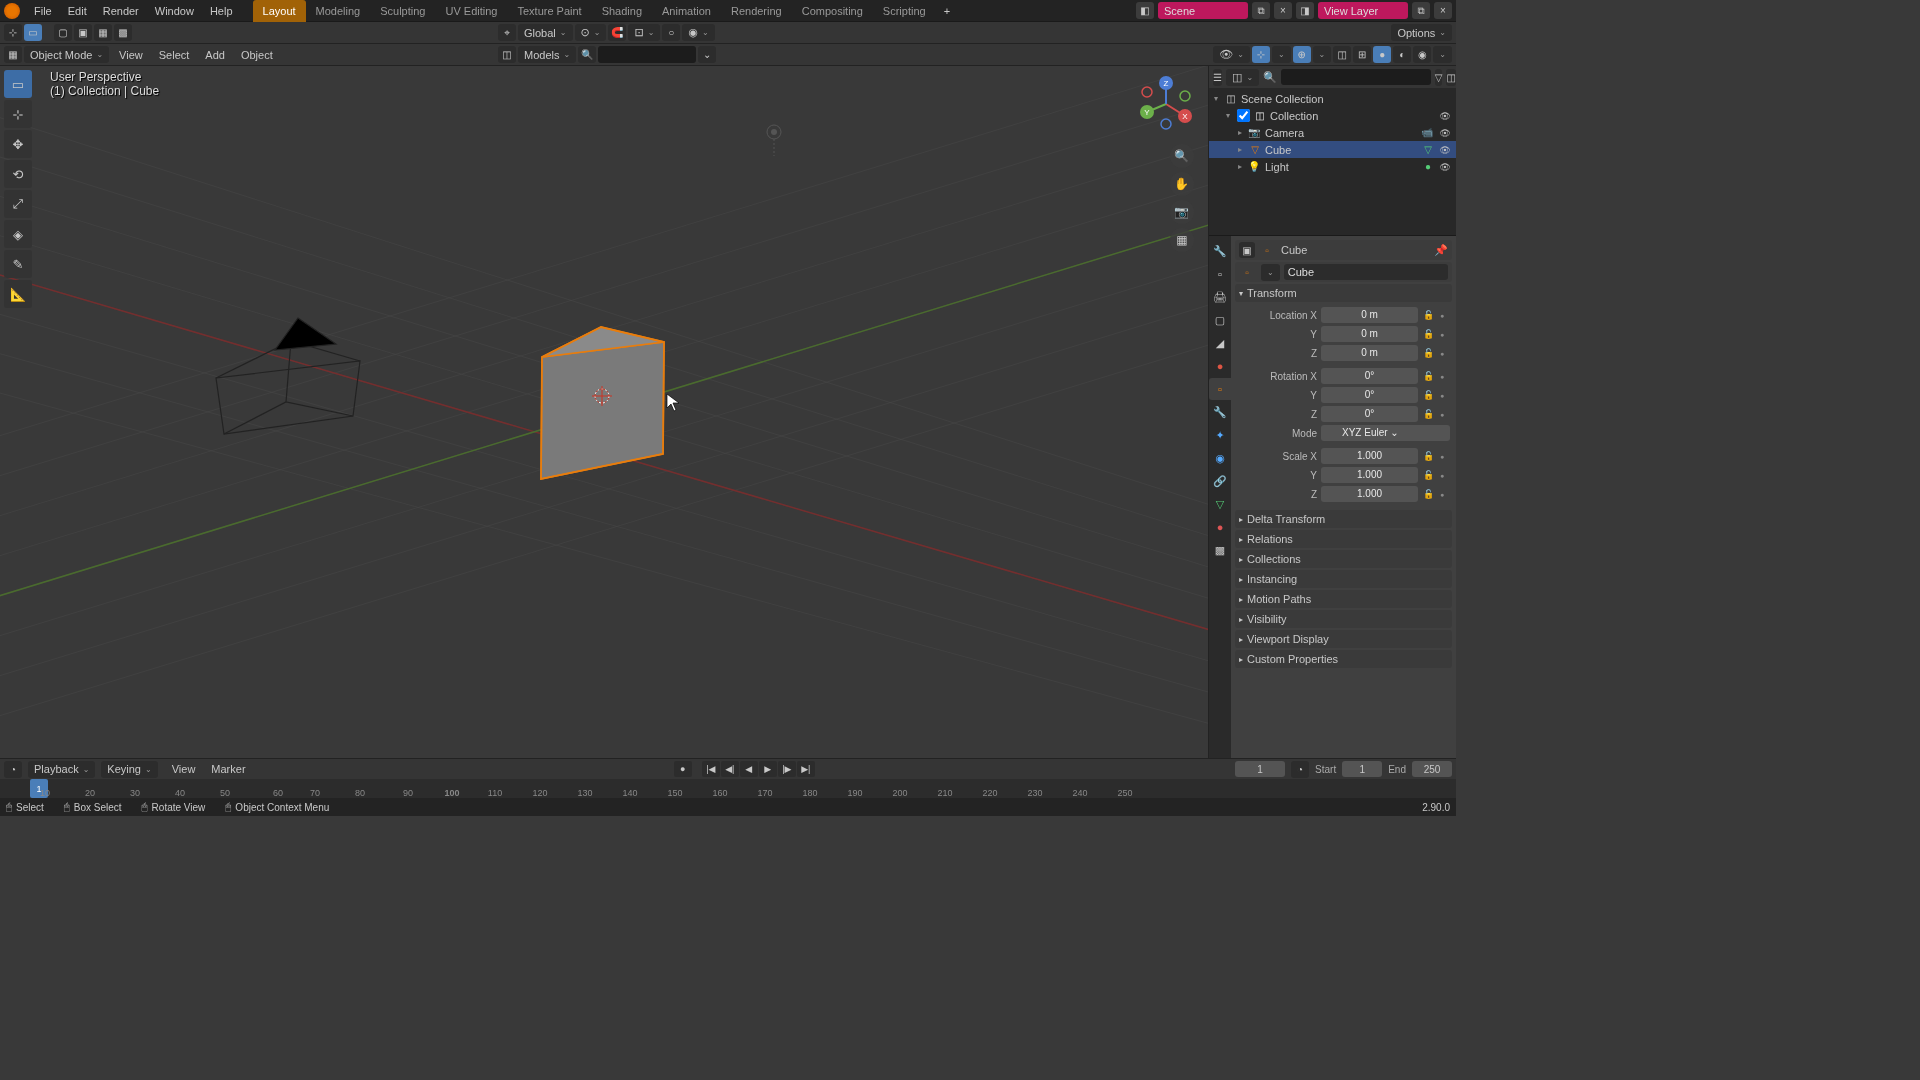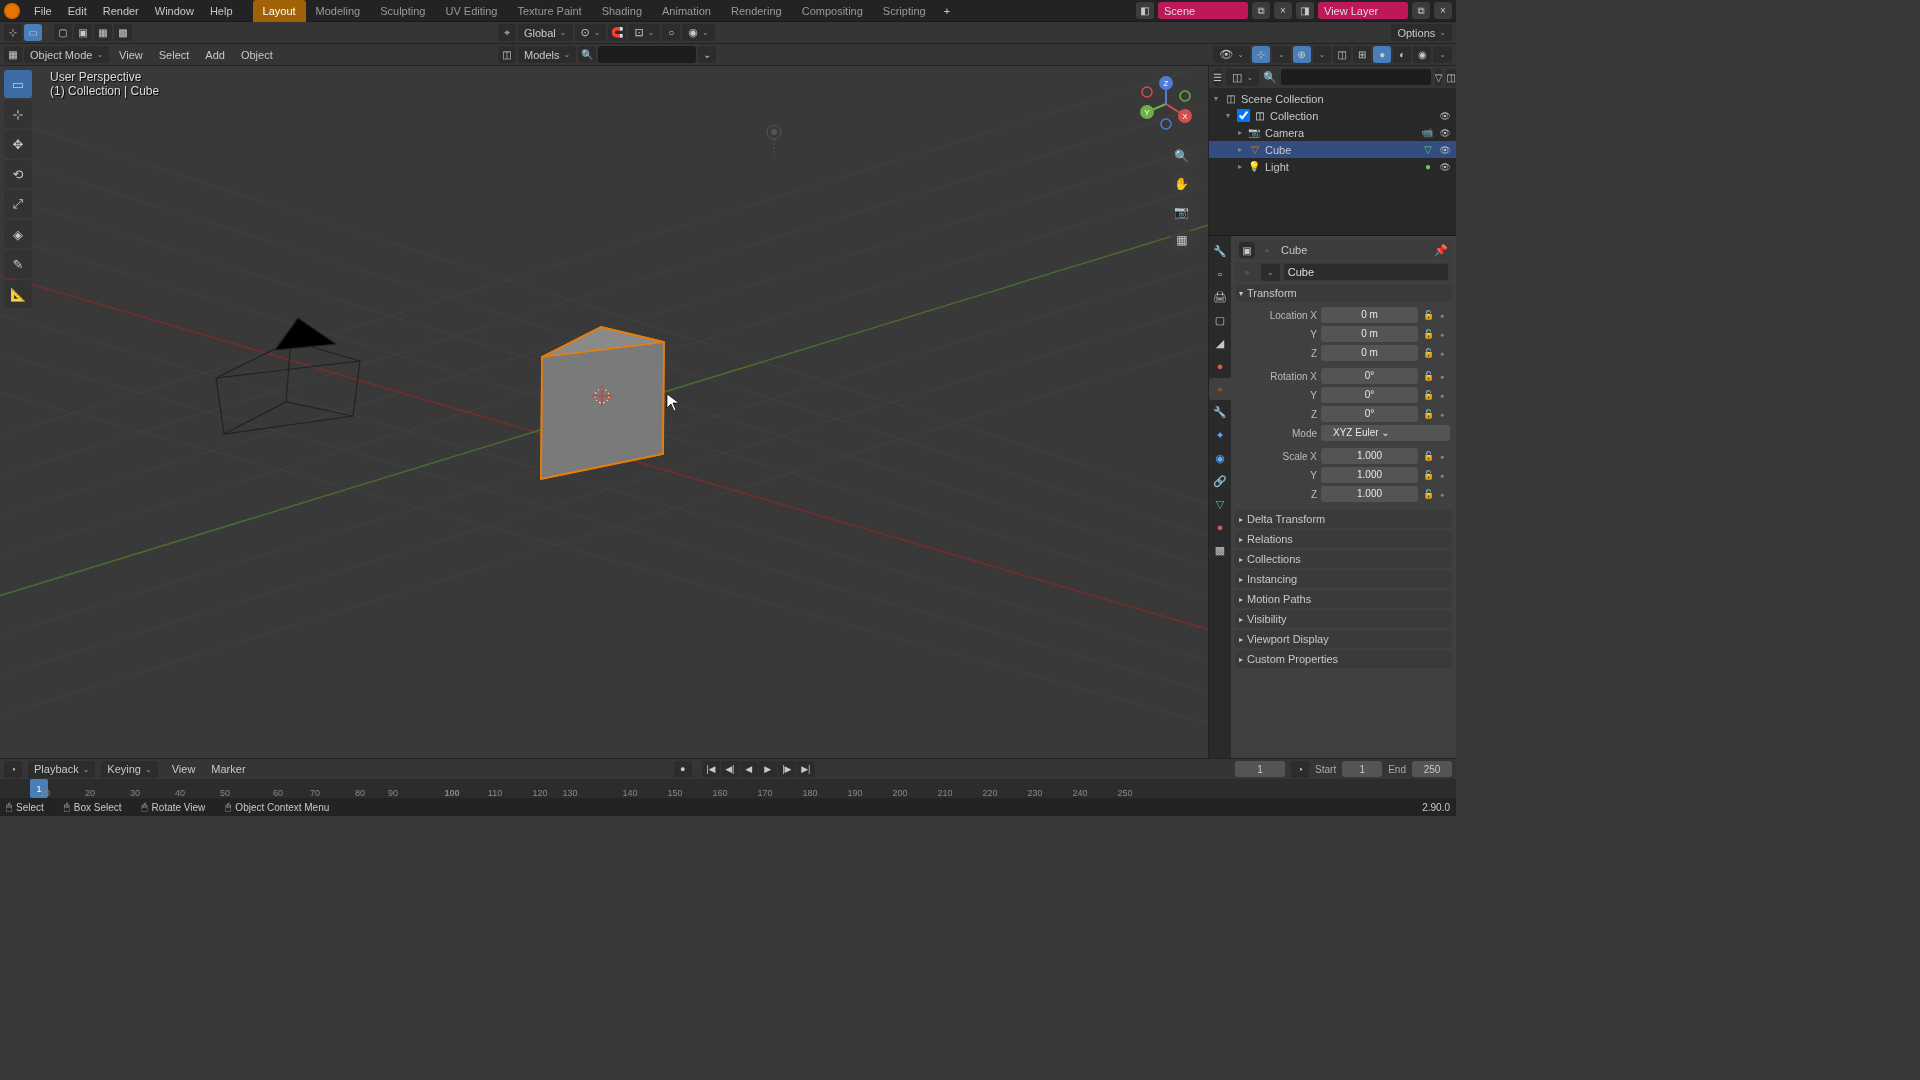--- a/index.html
+++ b/index.html
@@ -422,21 +422,21 @@
                 <span class="prop-anim">●</span>
               </div>
             <div class="prop-row">
                 <span class="prop-label">Z</span>
                 <div class="prop-value">0°</div>
                 <span class="prop-lock">🔓</span>
                 <span class="prop-anim">●</span>
               </div>
             <div class="prop-row">
                 <span class="prop-label">Mode</span>
-                <div class="prop-value" style="text-align:left;padding-left:12px;"><span>XYZ Euler</span> ⌄</div>
+                <div class="prop-value" style="text-align:left;padding-left:21px;"><span>XYZ Euler</span> ⌄</div>
               </div>
             <div style="height:4px"></div>
             <div class="prop-row">
                 <span class="prop-label"><span>Scale</span> X</span>
                 <div class="prop-value">1.000</div>
                 <span class="prop-lock">🔓</span>
                 <span class="prop-anim">●</span>
               </div>
             <div class="prop-row">
                 <span class="prop-label">Y</span>
@@ -520,25 +520,25 @@
       </div>
     <div id="ruler-ticks">
         <div class="ruler-tick" style="left: 45px;">10</div>
         <div class="ruler-tick" style="left: 90px;">20</div>
         <div class="ruler-tick" style="left: 135px;">30</div>
         <div class="ruler-tick" style="left: 180px;">40</div>
         <div class="ruler-tick" style="left: 225px;">50</div>
         <div class="ruler-tick" style="left: 278px; text-align: center;">60</div>
         <div class="ruler-tick" style="left: 315px;">70</div>
         <div class="ruler-tick" style="left: 360px;">80</div>
-        <div class="ruler-tick" style="left: 393px;">90</div>
+        <div class="ruler-tick" style="left: 408px;">90</div>
         <div class="ruler-tick" style="left: 452px; font-weight: bold;">100</div>
         <div class="ruler-tick" style="left: 495px;">110</div>
         <div class="ruler-tick" style="left: 540px;">120</div>
-        <div class="ruler-tick" style="left: 570px;">130</div>
+        <div class="ruler-tick" style="left: 585px;">130</div>
         <div class="ruler-tick" style="left: 630px;">140</div>
         <div class="ruler-tick" style="left: 675px;">150</div>
         <div class="ruler-tick" style="left: 720px;">160</div>
         <div class="ruler-tick" style="left: 765px;">170</div>
         <div class="ruler-tick" style="left: 810px;">180</div>
         <div class="ruler-tick" style="left: 855px;">190</div>
         <div class="ruler-tick" style="left: 900px;">200</div>
         <div class="ruler-tick" style="left: 945px;">210</div>
         <div class="ruler-tick" style="left: 990px;">220</div>
         <div class="ruler-tick" style="left: 1035px;">230</div>

